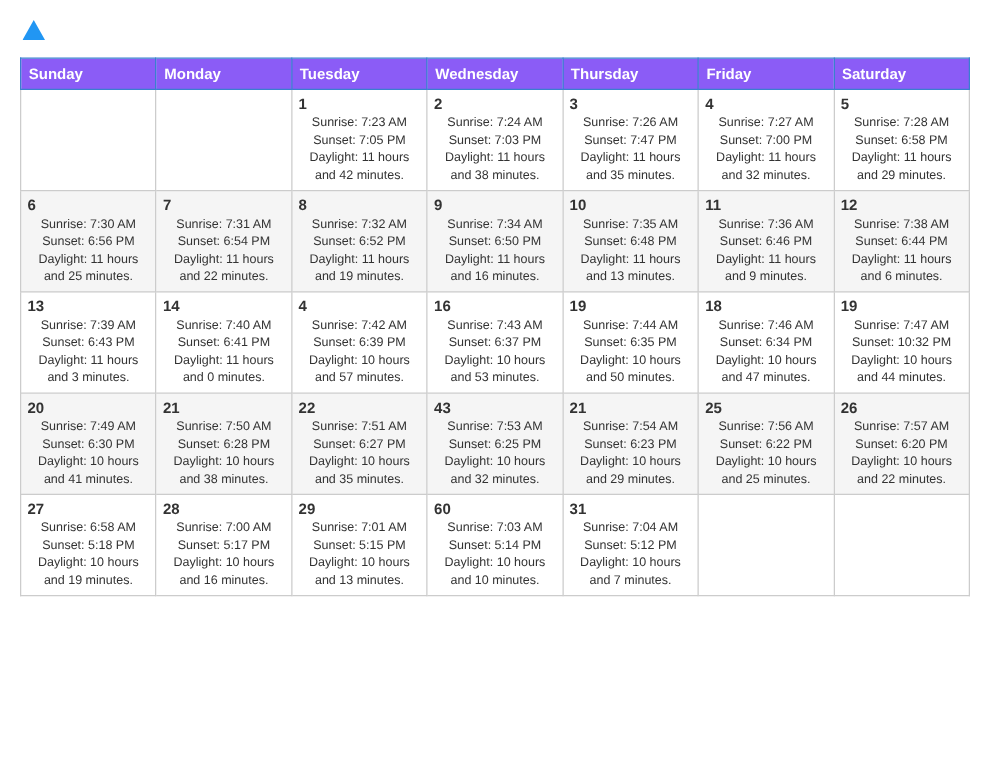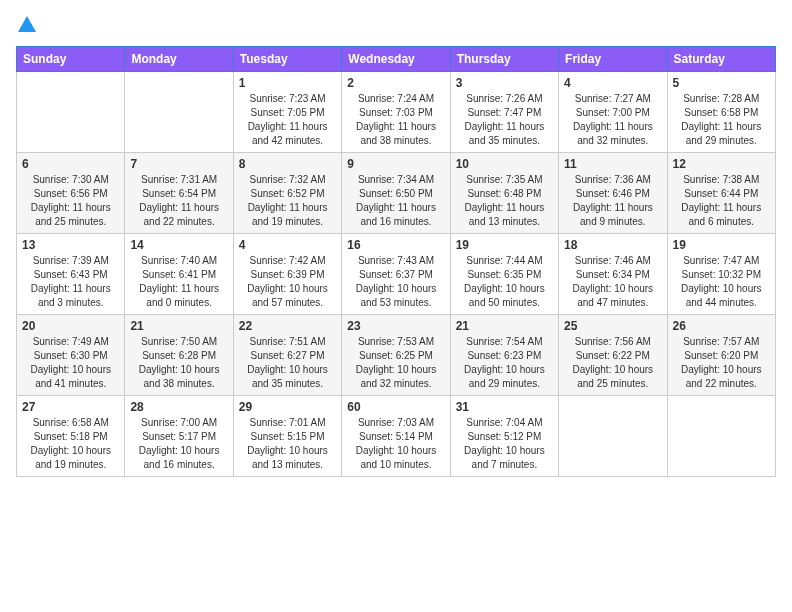--- a/index.html
+++ b/index.html
@@ -258,21 +258,21 @@
 Sunset: 6:28 PM
 Daylight: 10 hours and 38 minutes.</div>
         </td>
         <td>
           <span class="day-num">22</span>
           <div class="day-info">Sunrise: 7:51 AM
 Sunset: 6:27 PM
 Daylight: 10 hours and 35 minutes.</div>
         </td>
         <td>
-          <span class="day-num">23</span>
+          <span class="day-num">43</span>
           <div class="day-info">Sunrise: 7:53 AM
 Sunset: 6:25 PM
 Daylight: 10 hours and 32 minutes.</div>
         </td>
         <td>
           <span class="day-num">21</span>
           <div class="day-info">Sunrise: 7:54 AM
 Sunset: 6:23 PM
 Daylight: 10 hours and 29 minutes.</div>
         </td>

